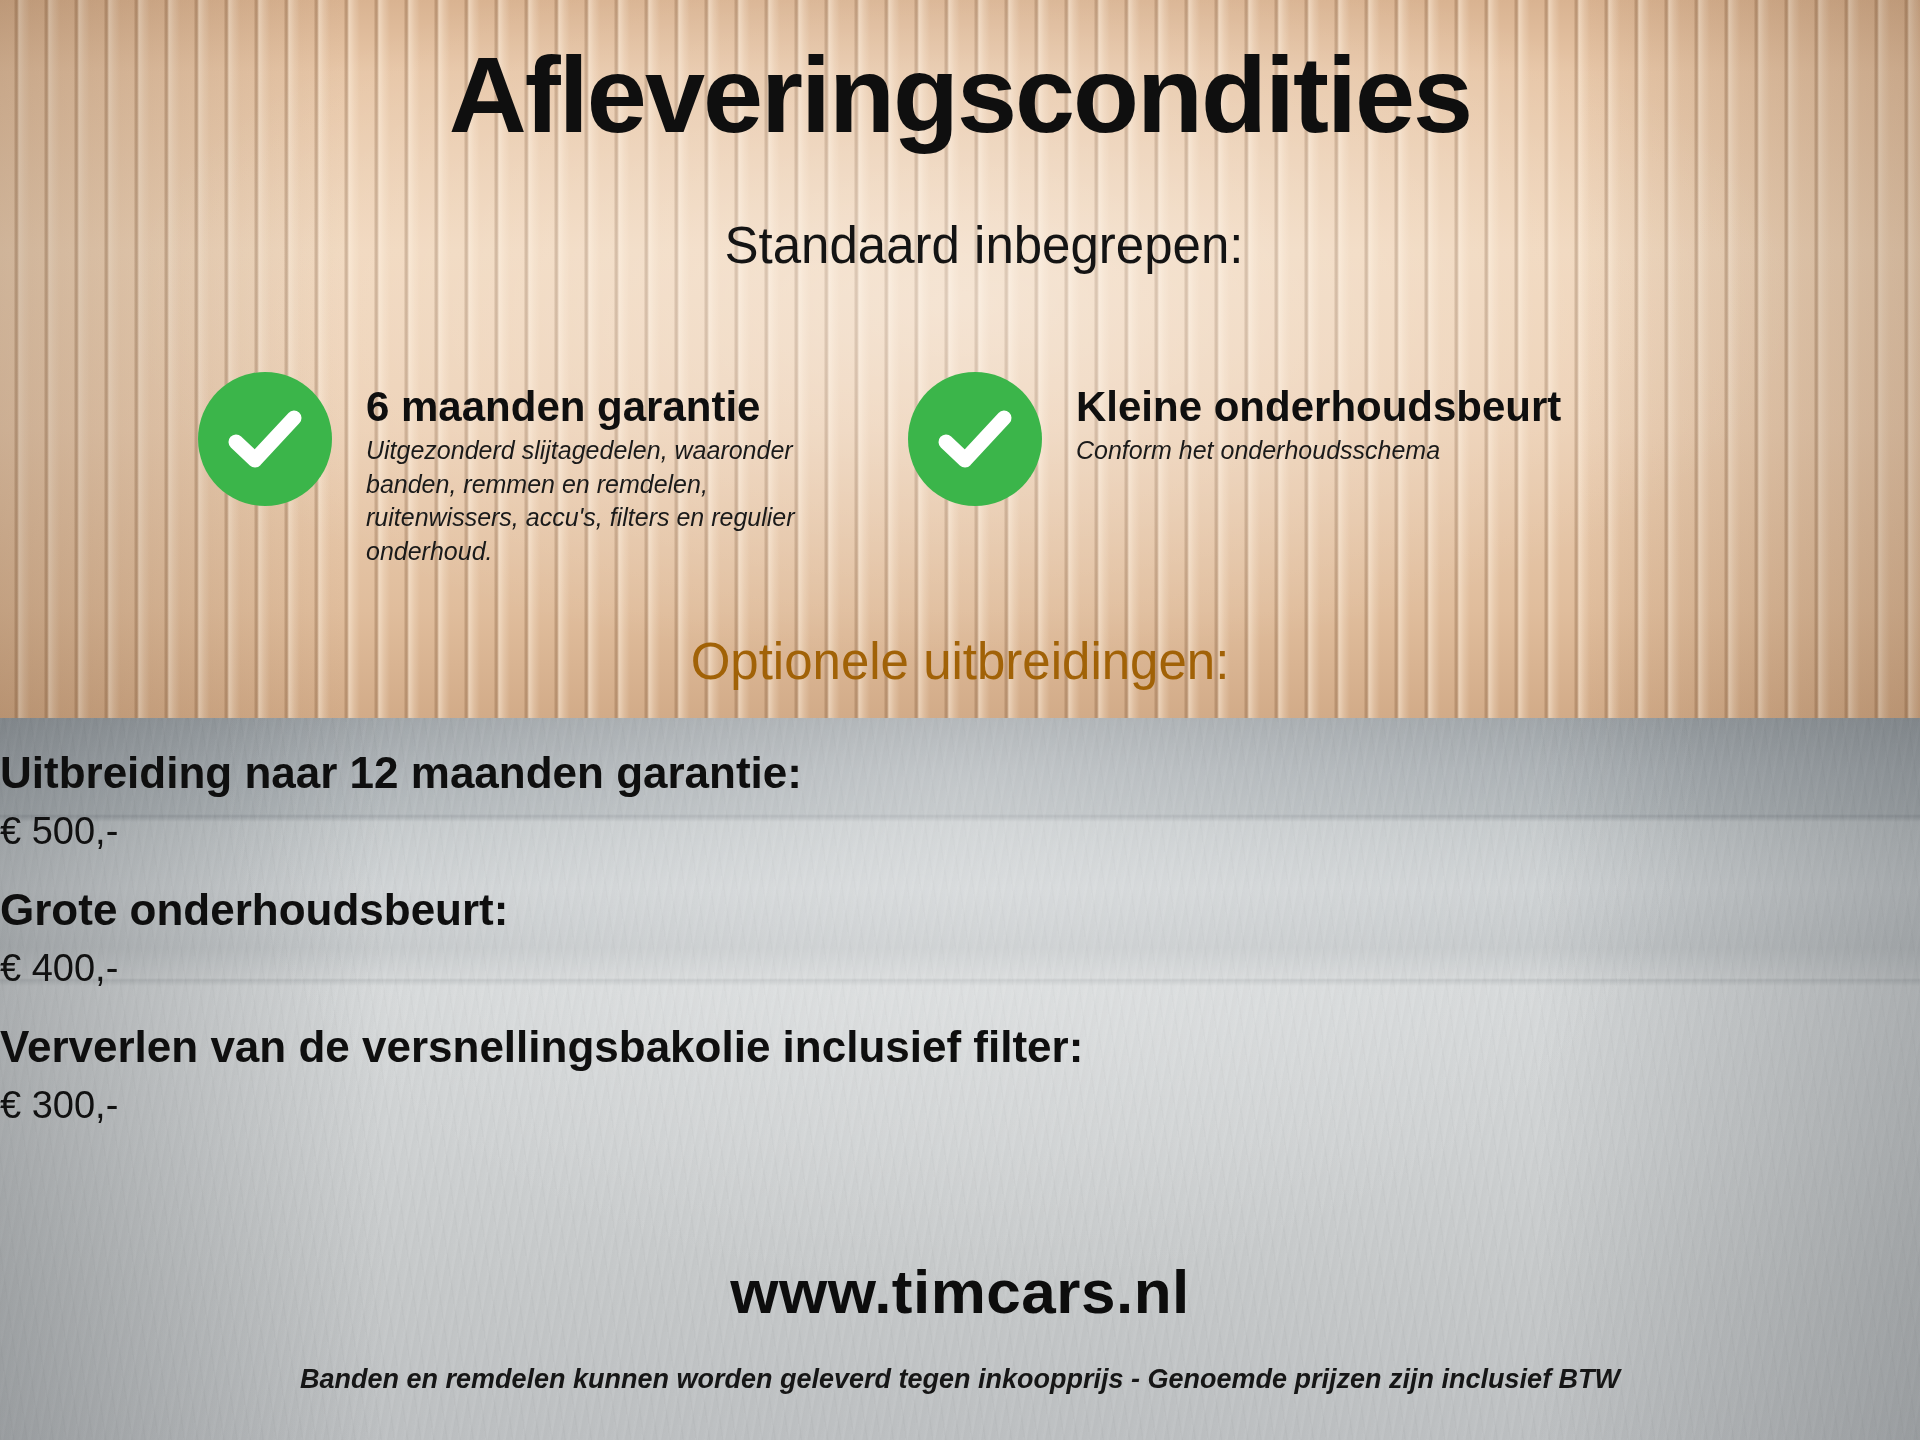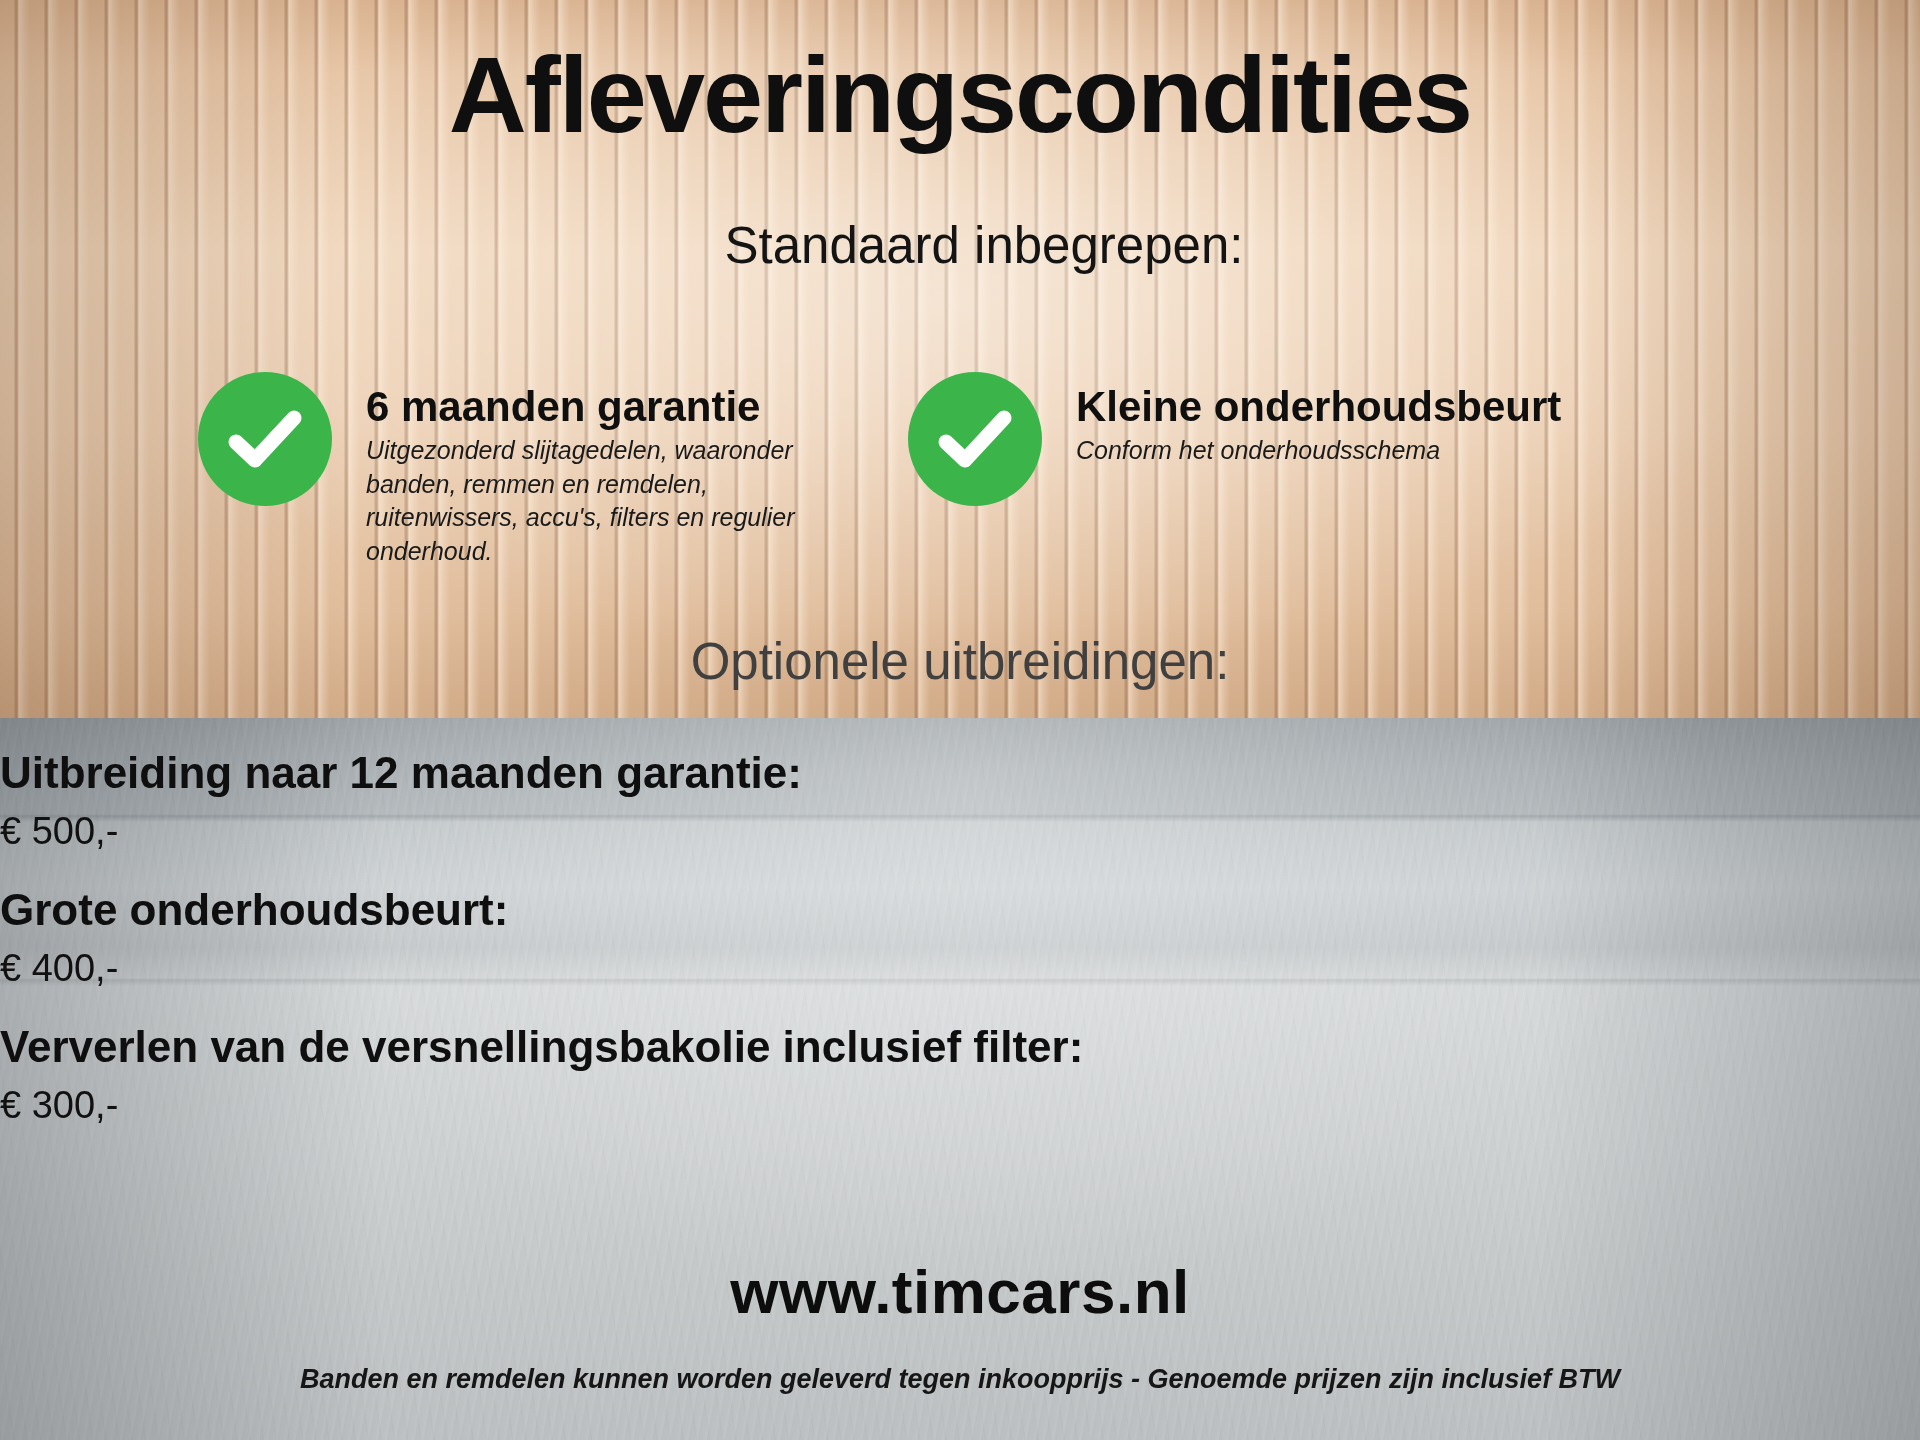--- a/index.html
+++ b/index.html
@@ -200,21 +200,21 @@
   }
 
   .subhead-optional {
     position: absolute;
     top: 632px;
     left: 0;
     width: 1920px;
     text-align: center;
     font-size: 51px;
     font-weight: normal;
-    color: #404040;
+    color: #a16207;
   }
 
   .options {
     position: absolute;
     top: 748px;
     left: 0;
     width: 1920px;
     text-align: left;
   }
   .option-label {

